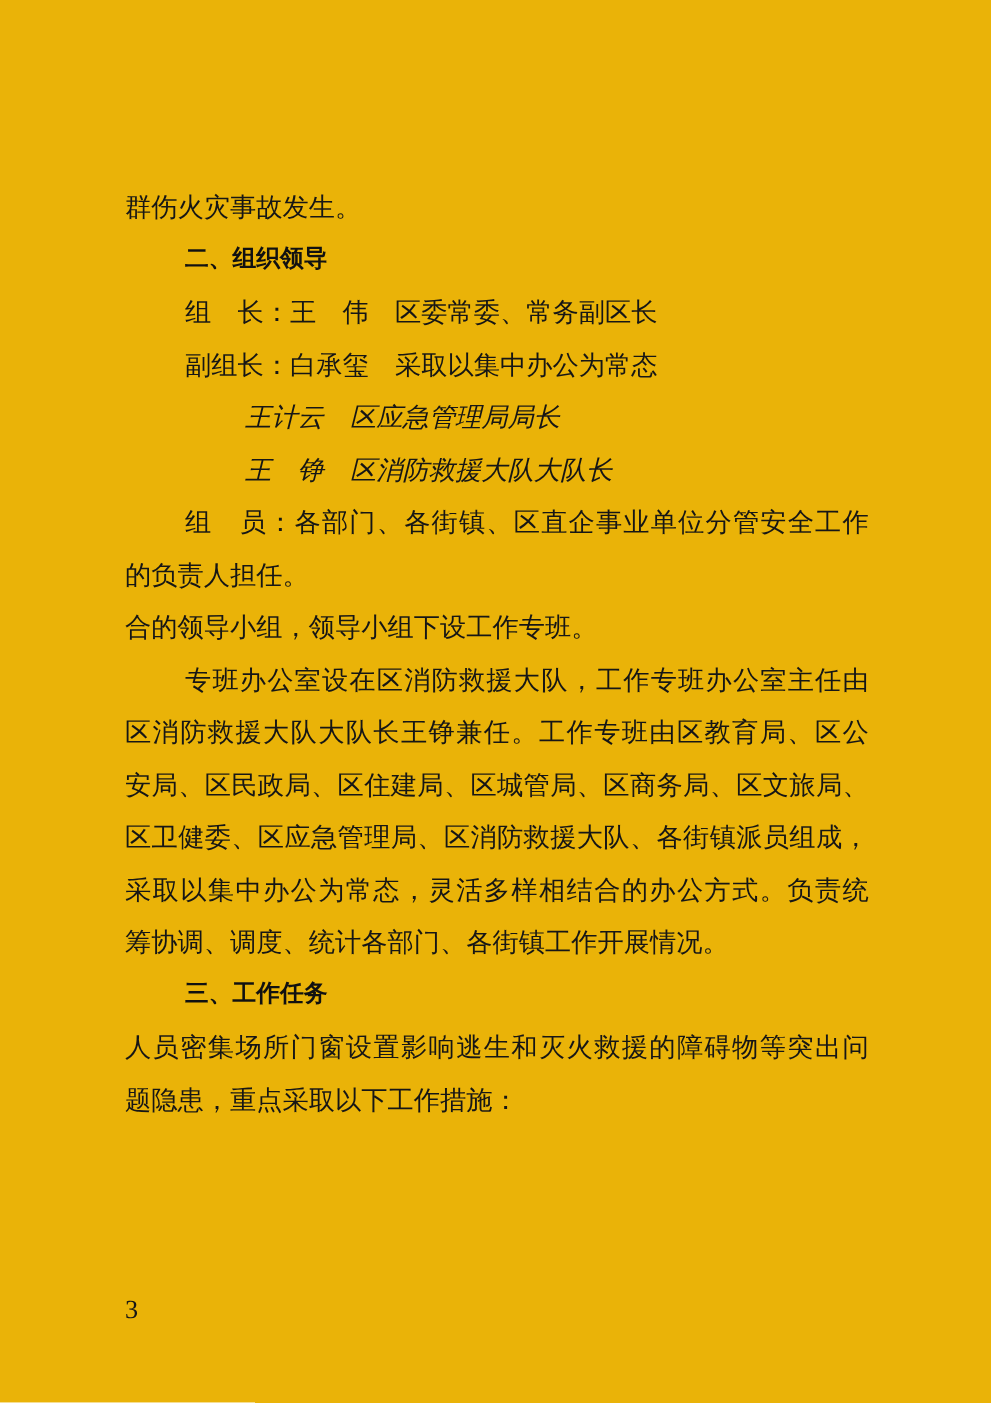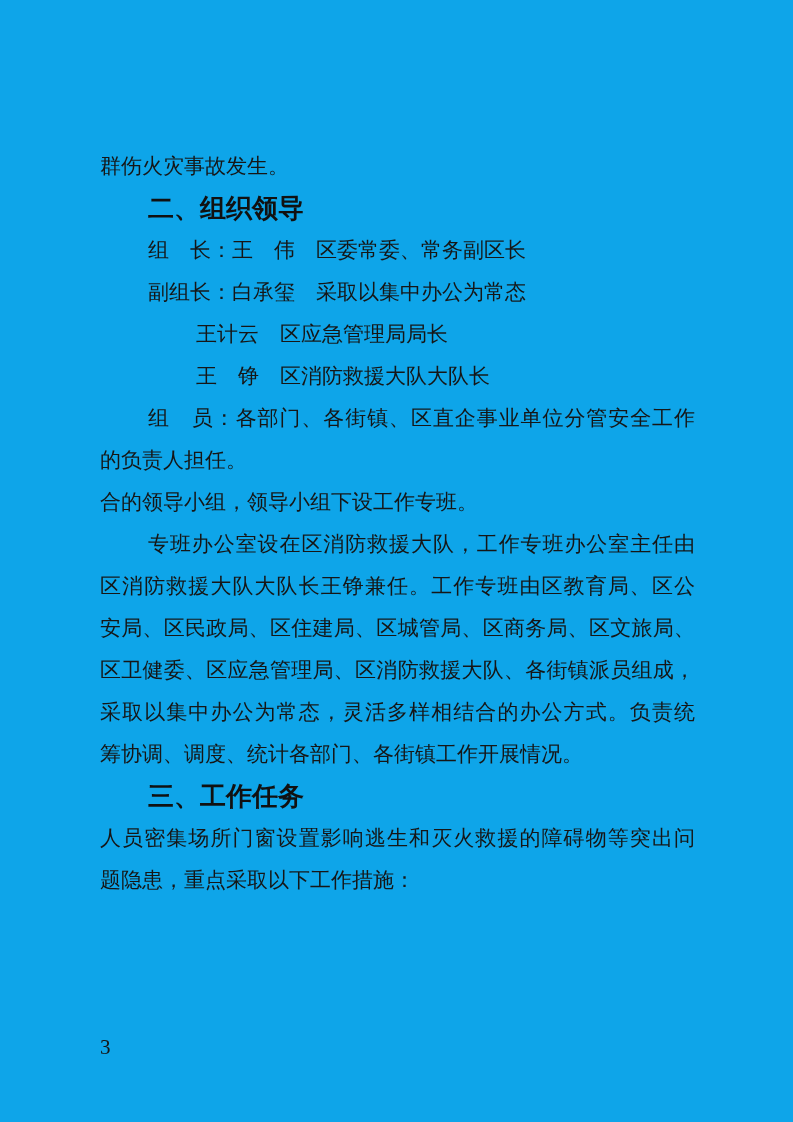--- a/index.html
+++ b/index.html
@@ -4,21 +4,21 @@
 <style>
   html, body {
     margin: 0;
     padding: 0;
     background: #ffffff;
   }
   .page {
     position: relative;
     width: 793px;
     height: 1122px;
-    background: #0ea5e9;
+    background: #eab308;
     overflow: hidden;
     font-family: "Liberation Serif", "DejaVu Serif", serif;
     color: #161616;
   }
   .content {
     position: absolute;
     left: 100px;
     top: 145px;
     width: 595px;
   }
@@ -27,25 +27,25 @@
     line-height: 42px;
     font-size: 21px;
     white-space: normal;
     overflow: visible;
   }
   .line.justify {
     text-align: justify;
     text-align-last: justify;
   }
   .line.indent-2 { padding-left: 48px; }
-  .line.indent-4 { padding-left: 96px; }
+  .line.indent-4 { padding-left: 96px; font-style: italic; }
   .line.heading {
-    font-family: Liberation Sans, sans-serif;
+    font-family: Liberation Mono, monospace;
     font-weight: 700;
-    font-size: 26px;
+    font-size: 19px;
     color: #111111;
   }
   .page-number {
     position: absolute;
     left: 100px;
     top: 1026px;
     height: 42px;
     line-height: 42px;
     font-size: 21px;
     color: #161616;

